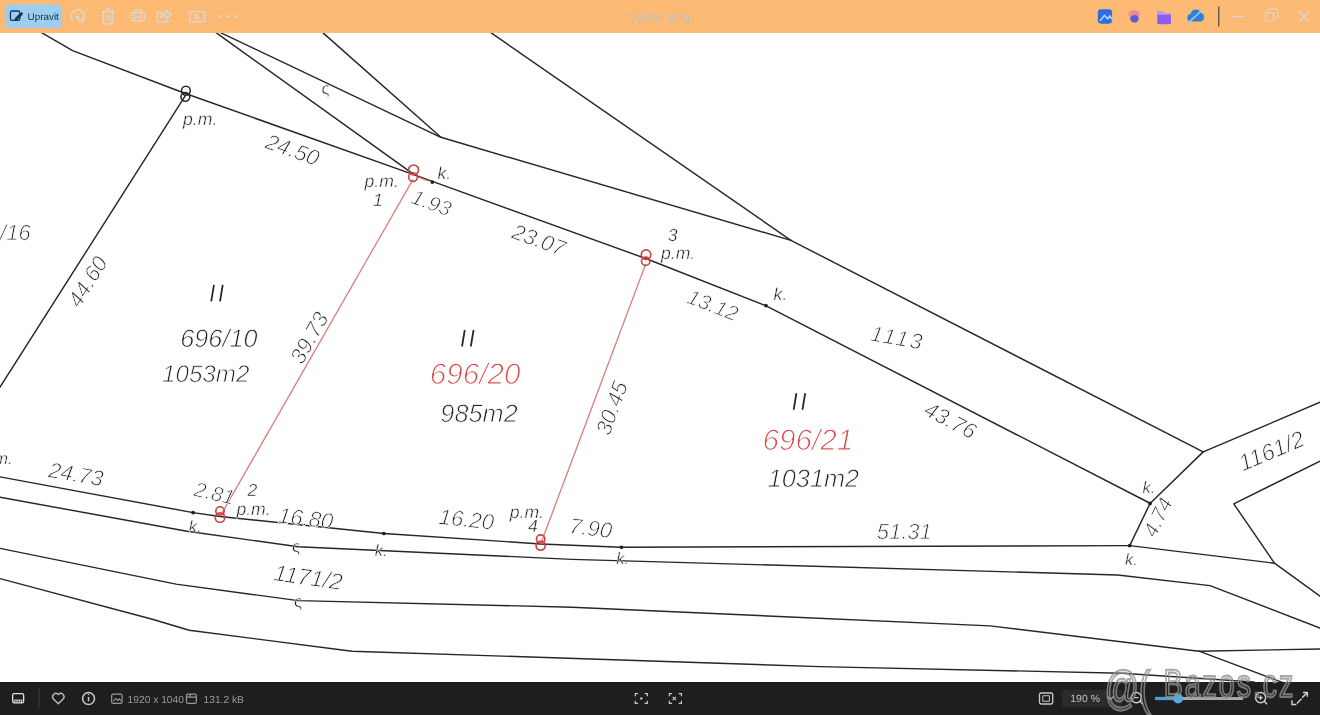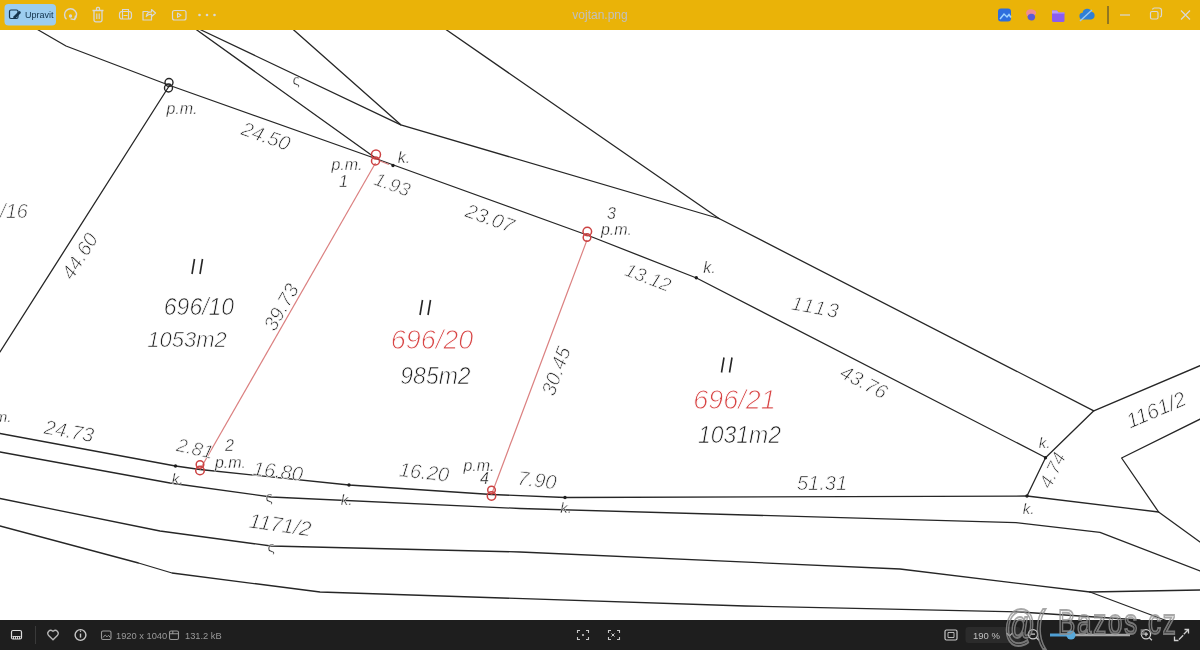--- a/index.html
+++ b/index.html
@@ -1,19 +1,19 @@
 <!DOCTYPE html>
 <html><head>
 <meta charset="utf-8">
 <style>
   html,body{margin:0;padding:0;}
   body{width:1200px;height:650px;overflow:hidden;position:relative;background:#fff;-webkit-font-smoothing:antialiased;
        font-family:"Liberation Sans", sans-serif;}
   #map{position:absolute;left:0;top:0;z-index:1;transform:translateZ(0);will-change:transform;}
-  #topbar{position:absolute;left:0;top:0;width:1200px;height:30px;background:#eab308;z-index:2;transform:translateZ(0);}
+  #topbar{position:absolute;left:0;top:0;width:1200px;height:30px;background:#fdba74;z-index:2;transform:translateZ(0);}
   #botbar{position:absolute;left:0;top:620px;width:1200px;height:32px;background:#1e1e1e;z-index:2;transform:translateZ(0);}
 </style>
 </head>
 <body>
 
 <svg id="map" width="1200" height="650" viewBox="0 0 1200 650">
   <rect x="0" y="0" width="1200" height="650" fill="#ffffff"></rect>
   <g stroke="#262626" stroke-width="1.3" fill="none" stroke-linecap="round" stroke-linejoin="round">
 
     <polyline points="28,24 66,46 168.5,85 375.5,158.5 587,235 696.5,278 1045.5,457.5"></polyline>

